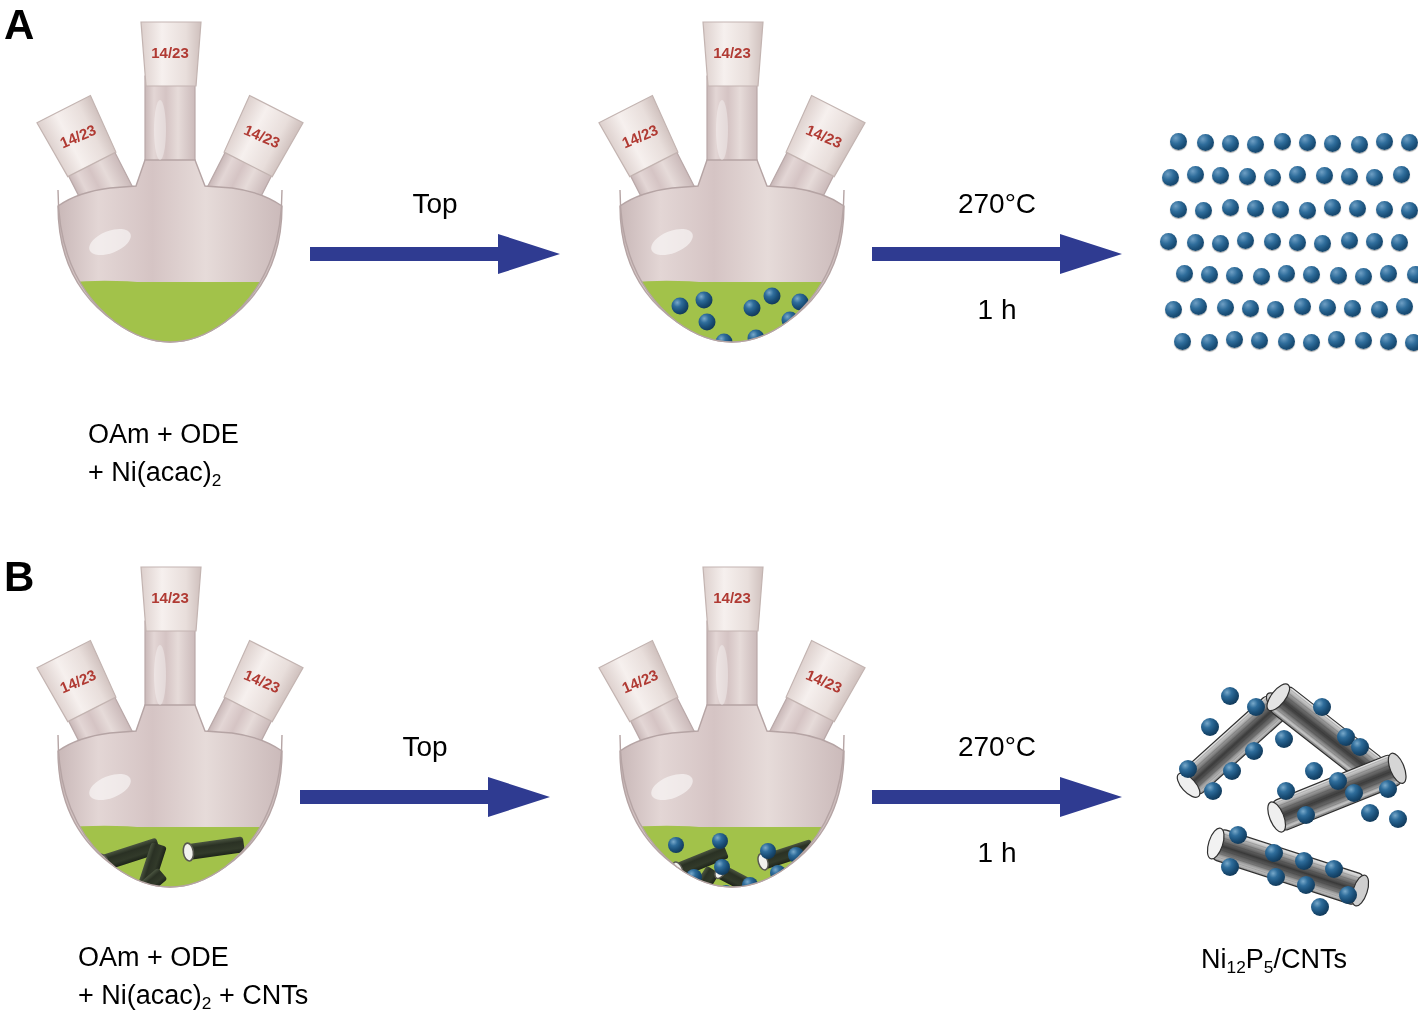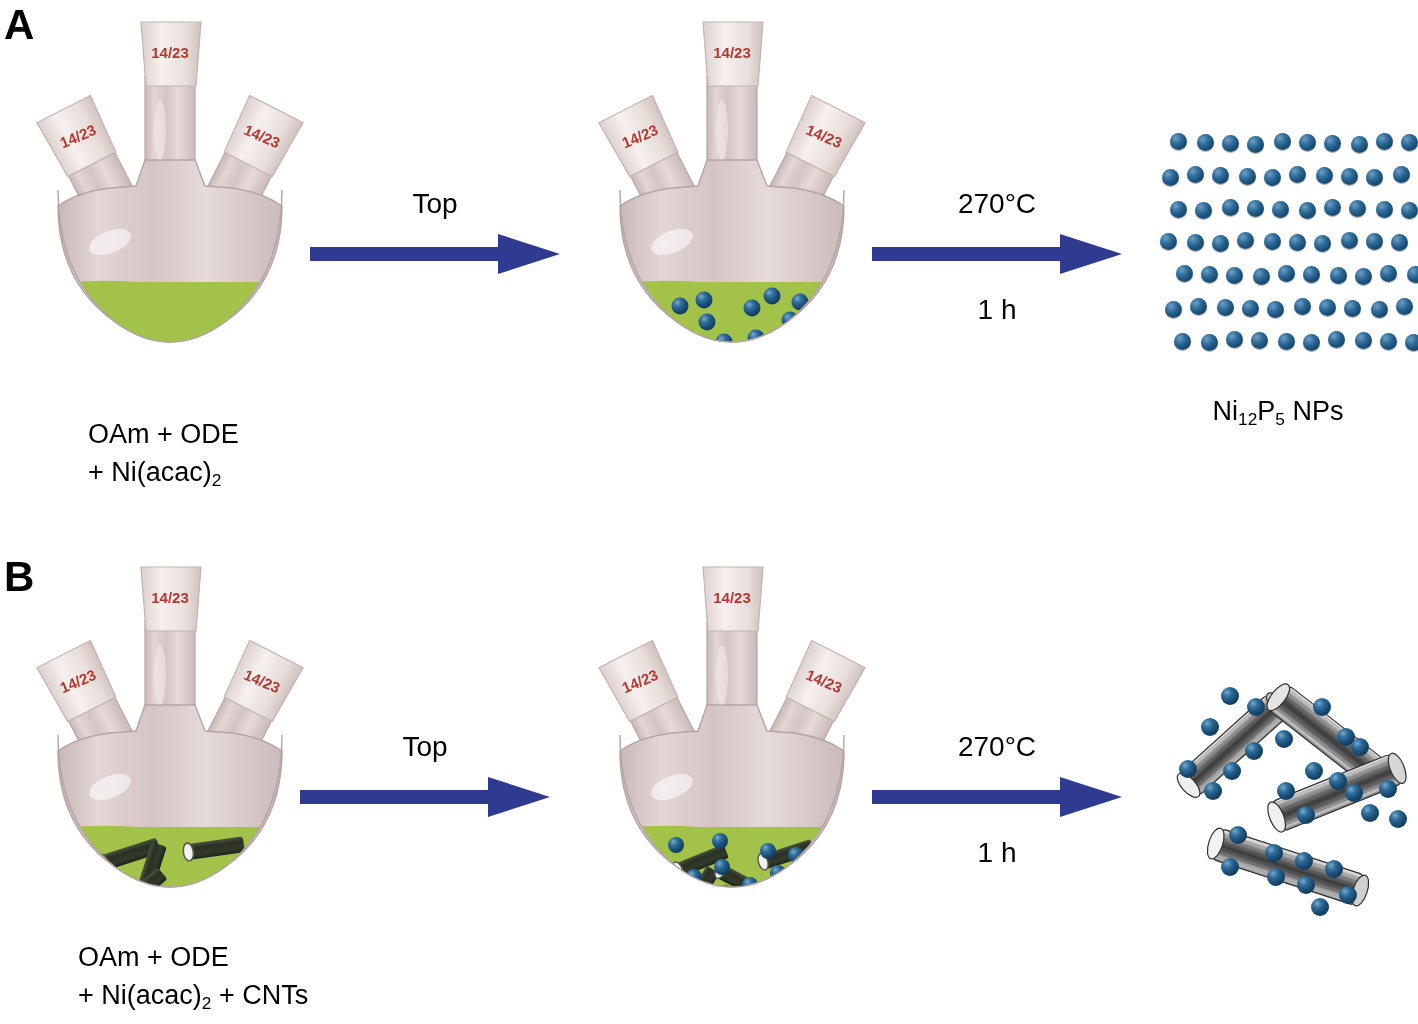--- a/index.html
+++ b/index.html
@@ -305,21 +305,20 @@
         <div class="np" style="width: 17px; height: 17px; margin-right: 10px; margin-top: 0px;"></div>
         <div class="np" style="width: 17px; height: 17px; margin-right: 8px; margin-top: 1px;"></div>
         <div class="np" style="width: 17px; height: 17px; margin-right: 8px; margin-top: 2px;"></div>
         <div class="np" style="width: 17px; height: 17px; margin-right: 10px; margin-top: -1px;"></div>
         <div class="np" style="width: 17px; height: 17px; margin-right: 8px; margin-top: 0px;"></div>
         <div class="np" style="width: 17px; height: 17px; margin-right: 8px; margin-top: 1px;"></div>
         <div class="np" style="width: 17px; height: 17px; margin-right: 10px; margin-top: 2px;"></div>
       </div>
     </div>
 
-  <div class="caption center" style="left:1140px; top:392px; width:276px;">Ni<sub>12</sub>P<sub>5</sub> NPs</div>
 
   <div class="panel-letter" style="left:4px; top:556px;">B</div>
 
   <div class="flask" style="left:10px; top:555px;">
     <svg width="320" height="380" viewBox="0 0 320 380" aria-hidden="true">
       <defs>
         <linearGradient id="glassB1" x1="0" y1="0" x2="1" y2="0">
           <stop offset="0%" stop-color="#c9b8b8"></stop>
           <stop offset="18%" stop-color="#e3d6d5"></stop>
           <stop offset="42%" stop-color="#d5c4c4"></stop>
@@ -581,14 +580,15 @@
         <circle cx="128" cy="222" r="9" fill="url(#npProd)"></circle>
         <circle cx="156" cy="206" r="9" fill="url(#npProd)"></circle>
         <circle cx="158" cy="230" r="9" fill="url(#npProd)"></circle>
         <circle cx="186" cy="214" r="9" fill="url(#npProd)"></circle>
         <circle cx="172" cy="252" r="9" fill="url(#npProd)"></circle>
         <circle cx="200" cy="240" r="9" fill="url(#npProd)"></circle>
       </g>
     </svg>
   </div>
 
+  <div class="caption center" style="left:1130px; top:940px; width:288px;">Ni<sub>12</sub>P<sub>5</sub>/CNTs</div>
 
 </div>
 
 </body></html>

